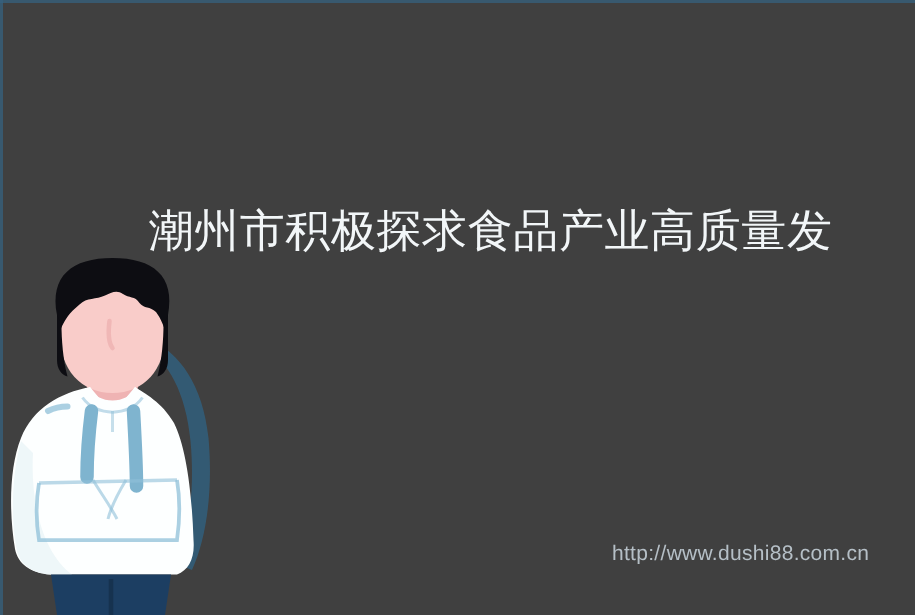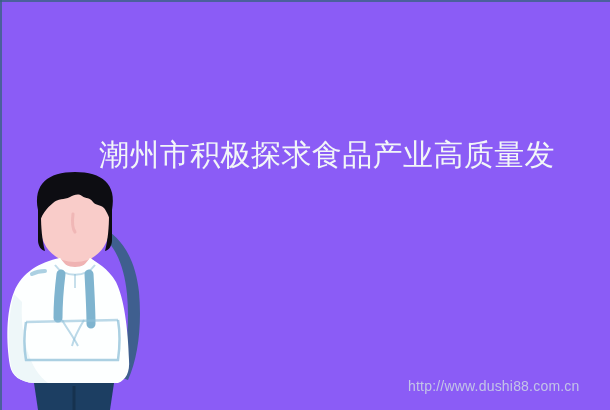--- a/index.html
+++ b/index.html
@@ -5,21 +5,21 @@
   html, body {
     margin: 0;
     padding: 0;
     background: #ffffff;
   }
   #canvas {
     position: relative;
     width: 610px;
     height: 410px;
     overflow: hidden;
-    background: #8b5cf6;
+    background: #404040;
     font-family: "Liberation Sans", "DejaVu Sans", sans-serif;
   }
   
   #edge-top {
     position: absolute;
     left: 0; top: 0;
     width: 610px; height: 2px;
     background: #36627f;
     opacity: 0.75;
   }
@@ -52,21 +52,21 @@
     top: 170px;
     width: 160px;
     height: 240px;
   }
   #illustration svg { display: block; }
 
   
   #watermark {
     position: absolute;
     left: 408px;
-    top: 378px;
+    top: 360px;
     color: #cfdbe4;
     opacity: 0.82;
     font-size: 14px;
     letter-spacing: 0.2px;
     white-space: nowrap;
   }
 </style>
 </head>
 <body>
 

